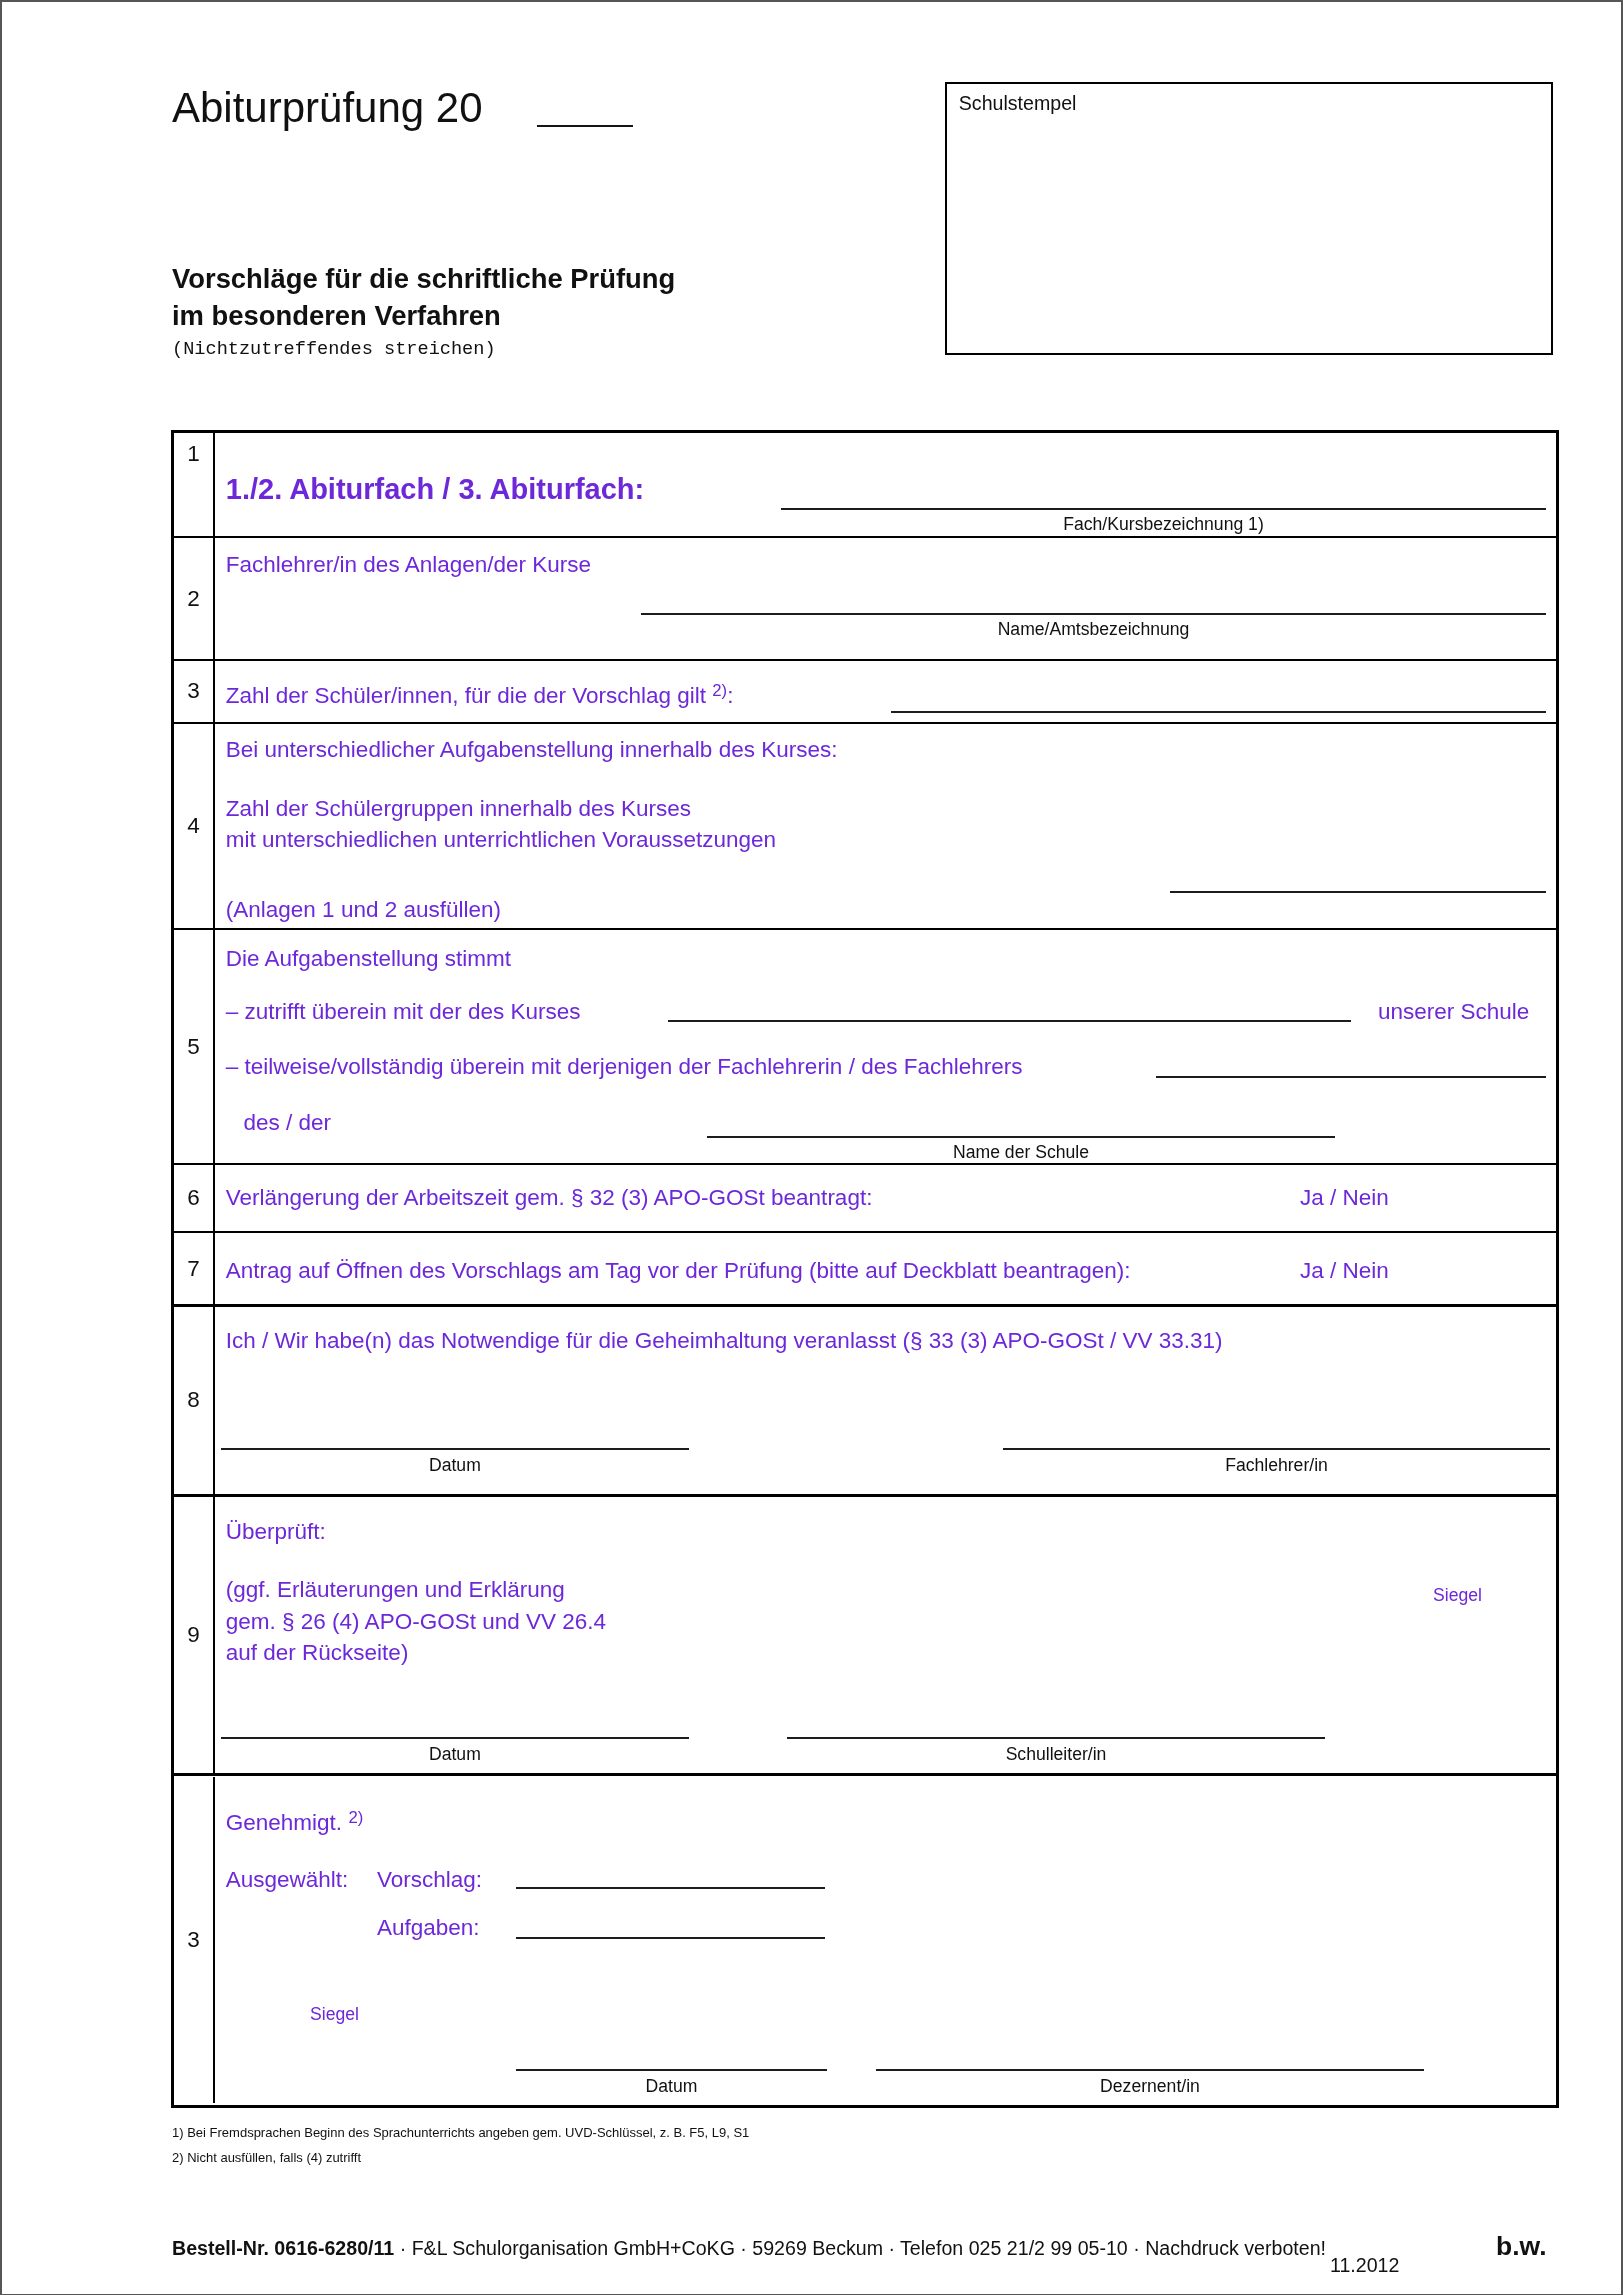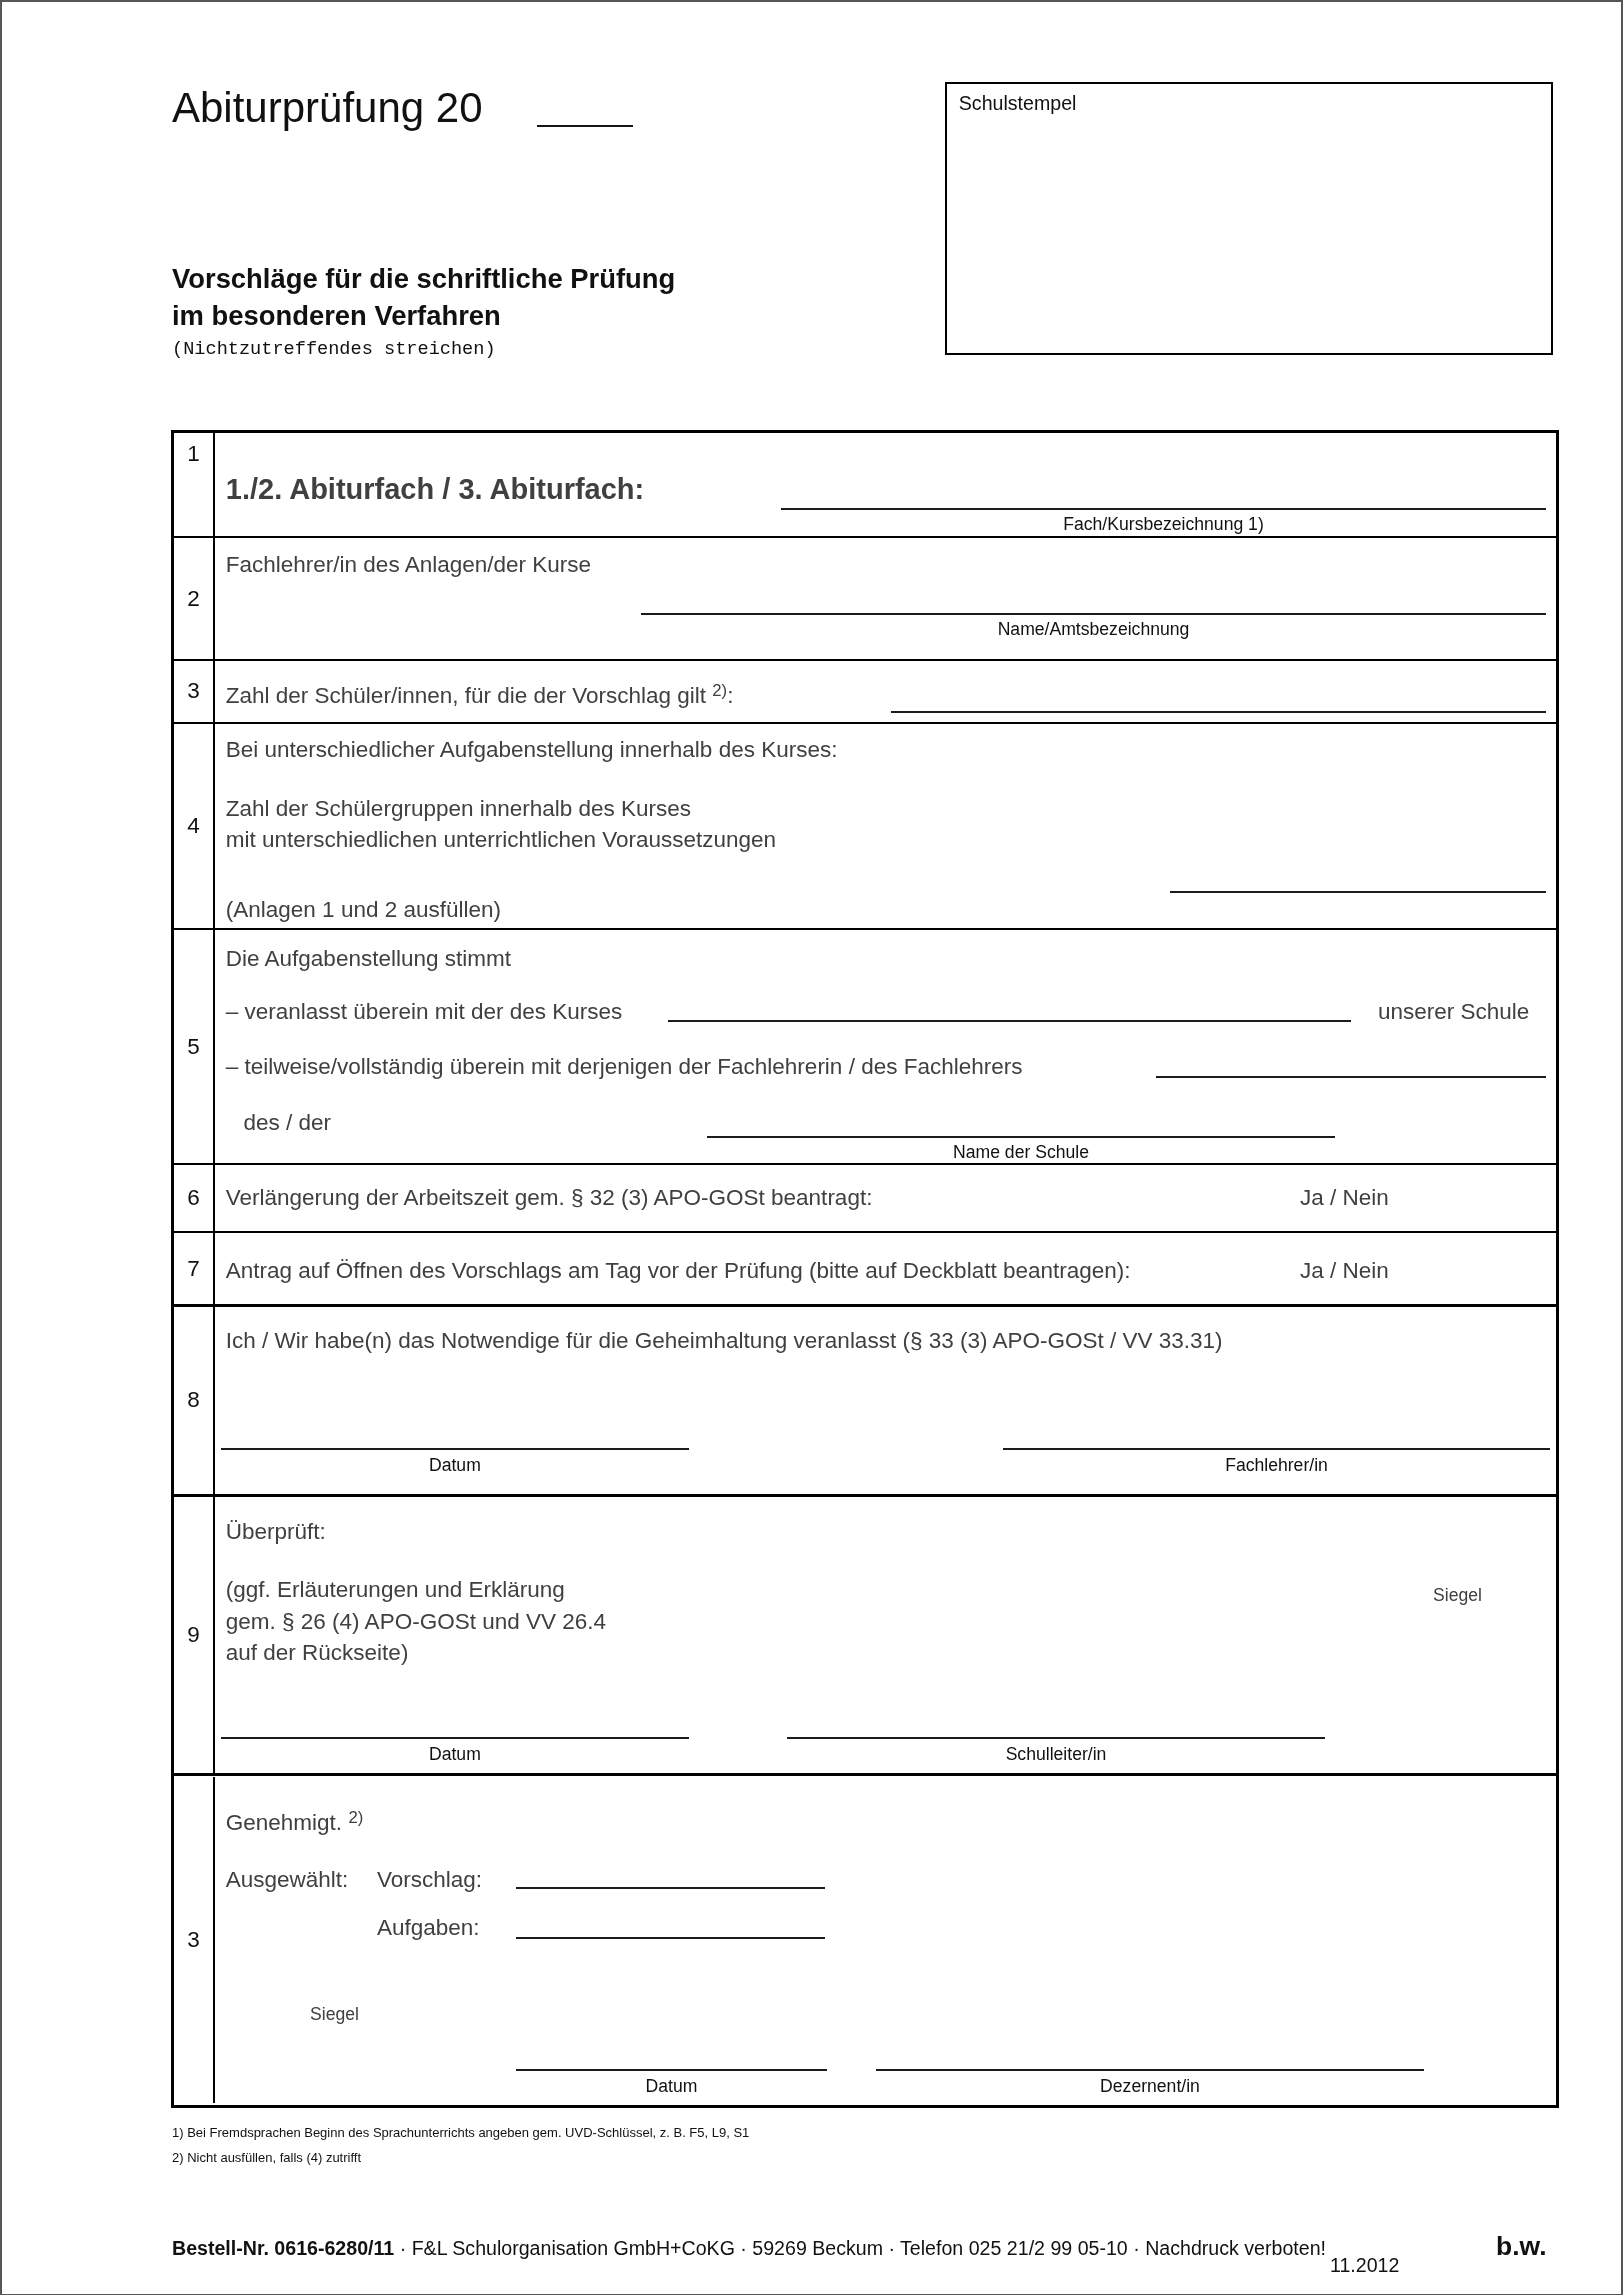--- a/index.html
+++ b/index.html
@@ -2,21 +2,21 @@
 <html><head>
 <meta charset="utf-8">
 <style>
   * { margin:0; padding:0; box-sizing:border-box; }
   html,body { background:#e8e8e8; }
   .page {
     position:relative; width:1623px; height:2296px; background:#ffffff;
     border:2.9px solid #565656; overflow:hidden;
     font-family:"Liberation Sans","DejaVu Sans",sans-serif; color:#111;
   }
-  .t { position:absolute; font-size:22.5px; white-space:nowrap; color:#404040; }
+  .t { position:absolute; font-size:22.5px; white-space:nowrap; color:#6d28d9; }
   .title { position:absolute; left:170px; top:82px; font-size:42px; white-space:nowrap; }
   .title-line { position:absolute; left:535px; top:123px; width:96px; border-bottom:2.9px solid #151515; }
   .stampbox { position:absolute; left:943px; top:80px; width:608px; height:273px; border:2.9px solid #000; }
   .stamplabel { position:absolute; left:11.8px; top:7.8px; font-size:19.6px;text-align:center; }
   .subtitle { position:absolute; left:170px; font-size:27.4px; font-weight:bold; white-space:nowrap; }
   .subnote { position:absolute; left:170px; top:337px; font-size:18.6px;font-family:Liberation Mono, monospace; }
 
   .formtable { position:absolute; left:169px; top:428px; width:1388px; height:1678px; border:3.9px solid #000; }
   .row { position:absolute; left:0; right:0; border-bottom:2.9px solid #000; }
   .row.thick { border-bottom-width:3.9px; }
@@ -91,21 +91,21 @@
         <div class="t" style="left:7.8px;top:103px">mit unterschiedlichen unterrichtlichen Voraussetzungen</div>
         <div class="fline" style="left:952px;top:167px;width:376px"></div>
         <div class="t" style="left:7.8px;top:173px">(Anlagen 1 und 2 ausfüllen)</div>
       </div>
     </div>
 
     <div class="row" style="top:497px;height:235px">
       <div class="num">5</div>
       <div class="cell">
         <div class="t" style="left:7.8px;top:15.7px">Die Aufgabenstellung stimmt</div>
-        <div class="t" style="left:7.8px;top:69px">– veranlasst überein mit der des Kurses</div>
+        <div class="t" style="left:7.8px;top:69px">– zutrifft überein mit der des Kurses</div>
         <div class="fline" style="left:450px;top:90px;width:683px"></div>
         <div class="t" style="left:1160px;top:69px">unserer Schule</div>
         <div class="t" style="left:7.8px;top:124px">– teilweise/vollständig überein mit derjenigen der Fachlehrerin / des Fachlehrers</div>
         <div class="fline" style="left:938px;top:146px;width:390px"></div>
         <div class="t" style="left:25.5px;top:180px">des / der</div>
         <div class="fline" style="left:489px;top:206px;width:628px"></div>
         <div class="lcap" style="left:489px;top:212px;width:628px">Name der Schule</div>
       </div>
     </div>
 

